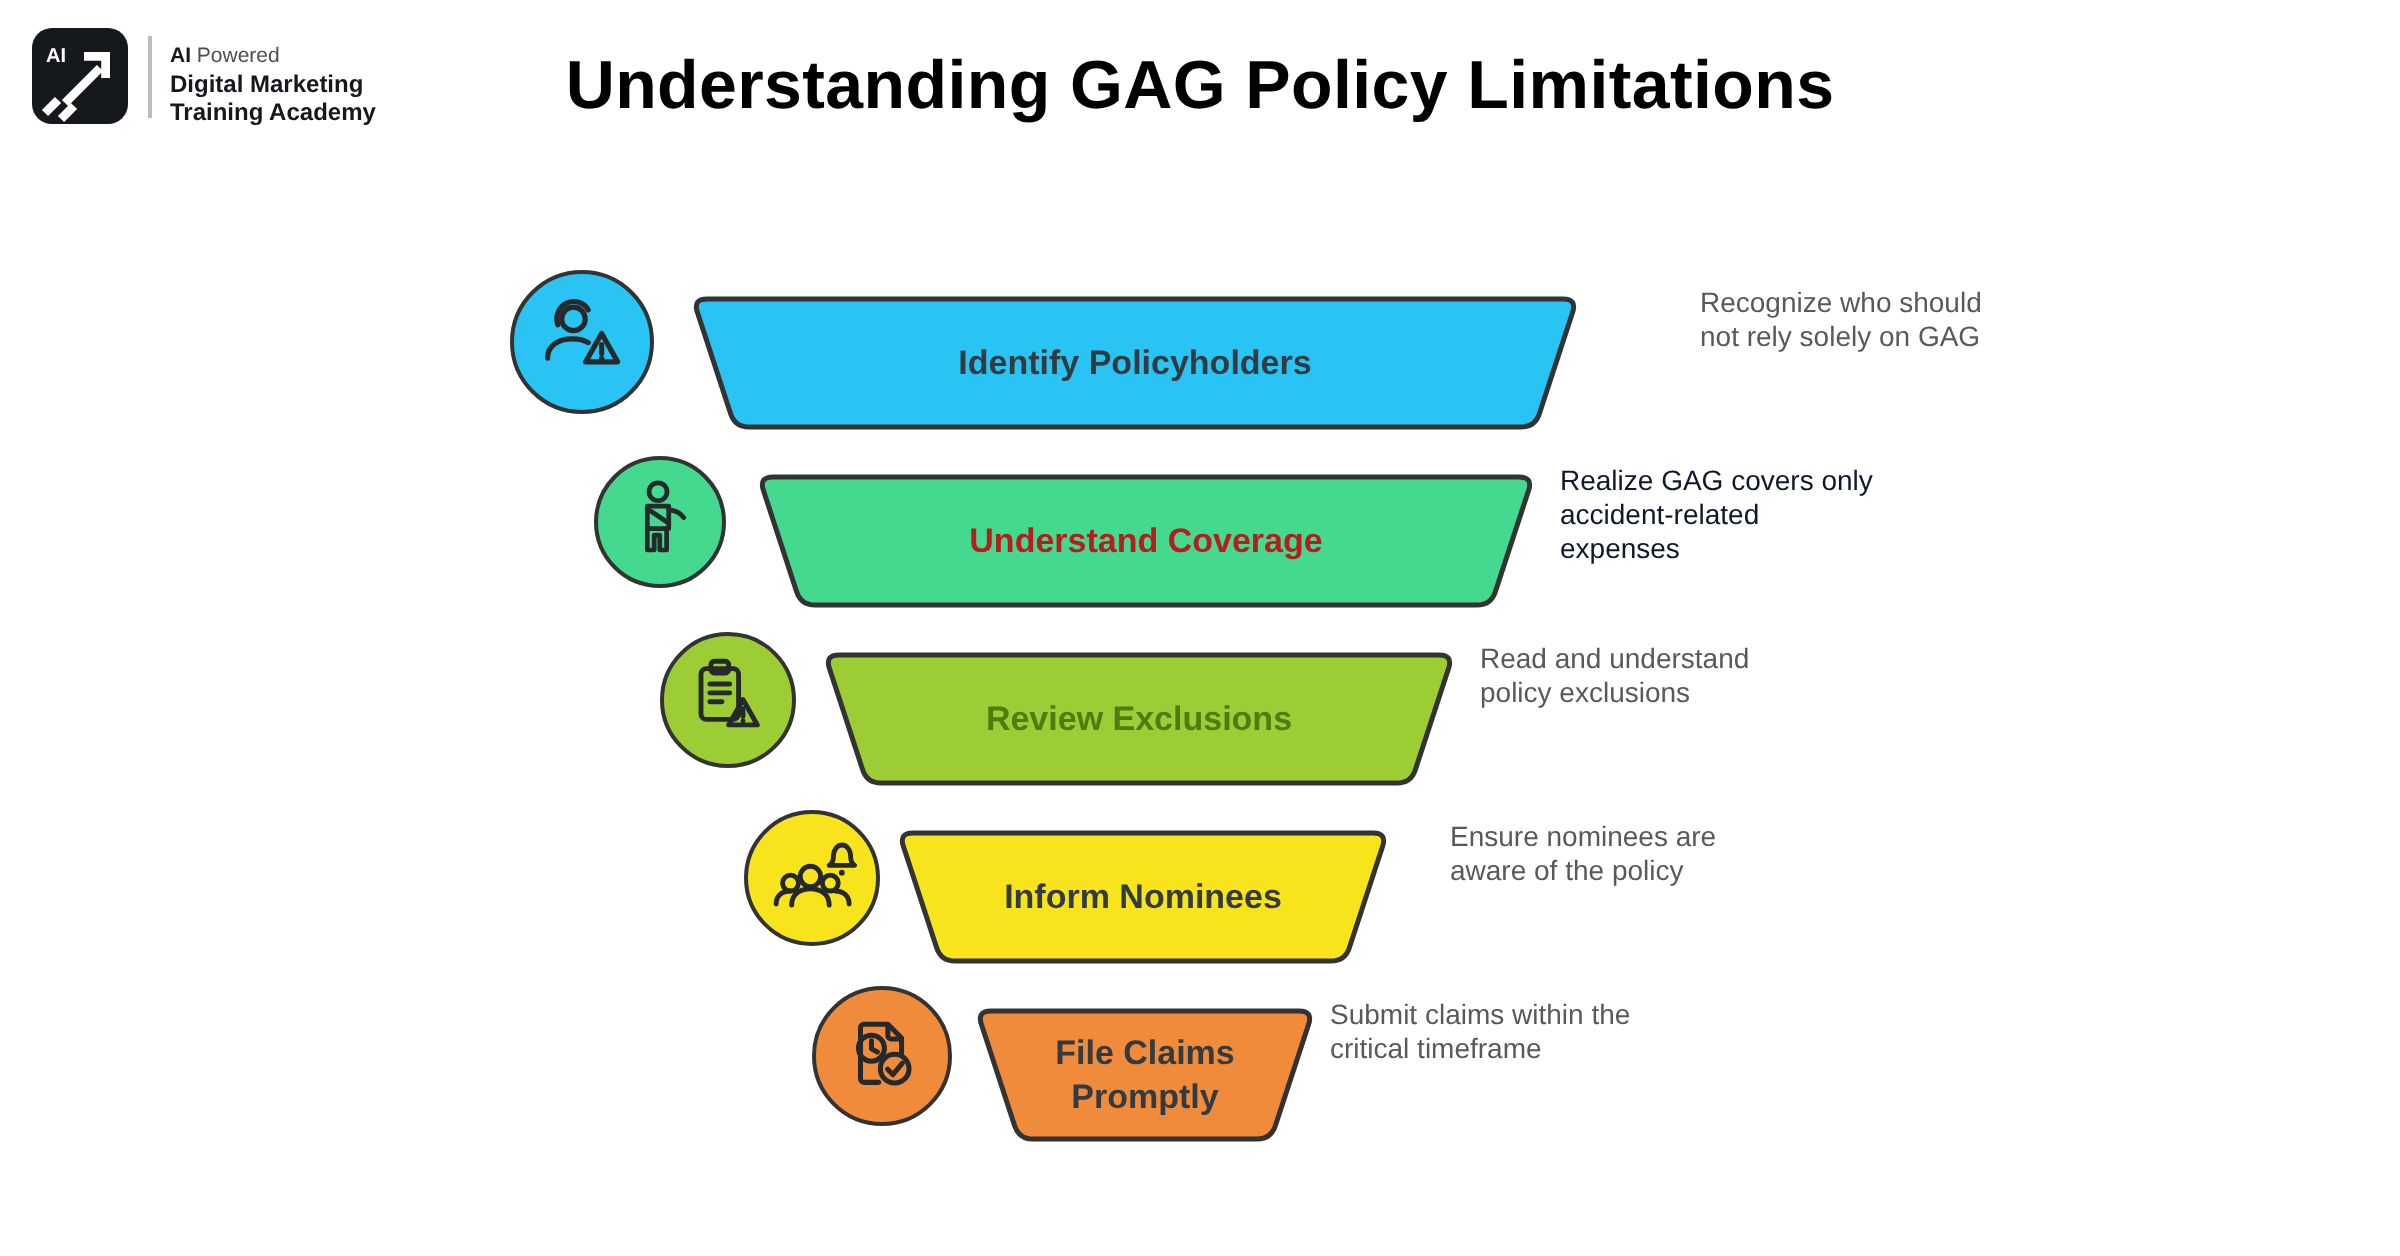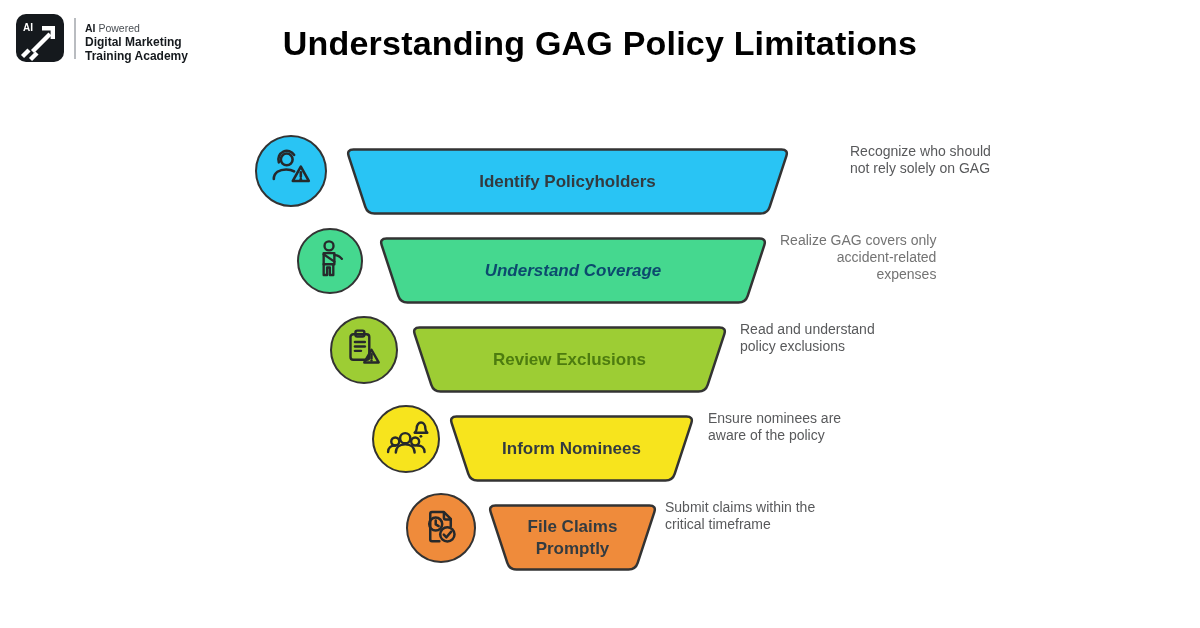--- a/index.html
+++ b/index.html
@@ -41,21 +41,21 @@
     text-align:center;font-weight:700;font-size:17px;color:#333b40;
     white-space:pre-line;line-height:1.25;
   }
   .desc{
     position:absolute;font-size:14px;line-height:17px;color:#58595b;
     white-space:pre-line;
   }
   .d1{left:818px;top:143px;margin-left:32px;}
   .d2{left:780px;top:232px;}
   .d3{left:740px;top:321px;}
-  .d4{left:708px;top:410px;}
+  .d4{left:725px;top:410px;}
   .d5{left:665px;top:499px;}
   .badge-ic{stroke:#26292b;stroke-width:2.2;fill:none;stroke-linecap:round;stroke-linejoin:round;}
 </style>
 </head>
 <body>
 
 <div class="canvas">
 
   <svg class="logo-mark" viewBox="0 0 48 48">
     <rect x="0" y="0" width="48" height="48" rx="10" fill="#15191d"></rect>
@@ -105,23 +105,23 @@
         <path d="M16.5 16.2l10 6.8"></path>
         <path d="M26.5 16.8c3.2.2 5.4 1.3 7 3.6"></path>
         <path d="M16.5 25.5v10h3.2v-7h2.6v7h3.2v-10"></path>
       </g>
     </svg>
   </div>
   <div class="funnel f2">
     <svg class="funnel-shape" width="390" height="67">
         <path d="M 8.5 1.5 L 381.5 1.5 Q 388.5 1.5 386.3176070747188 8.151102248476008 L 369.6823929252812 58.84889775152399 Q 367.5 65.5 360.5 65.5 L 29.5 65.5 Q 22.5 65.5 20.31760707471881 58.84889775152399 L 3.68239292528119 8.151102248476008 Q 1.5 1.5 8.5 1.5 Z" fill="#45D88F" stroke="#333333" stroke-width="2.5" stroke-linejoin="round"></path>
       </svg>
-    <div class="funnel-label" style="color: #0c4a6e; font-style: italic;">Understand Coverage</div>
+    <div class="funnel-label" style="color: #b91c1c;">Understand Coverage</div>
   </div>
-  <div class="desc d2" style="color: #737373; text-align: right;">Realize GAG covers only
+  <div class="desc d2" style="color: #0f172a;">Realize GAG covers only
 accident-related
 expenses</div>
 
   <div class="icon-badge b3" style="background: rgb(157, 205, 52); border-color: rgb(51, 51, 51);">
     <svg viewBox="0 0 44 44">
       <g class="badge-ic">
         <rect x="9.5" y="7.5" width="17" height="23" rx="2.5"></rect>
         <rect x="14" y="4.2" width="8" height="5.3" rx="1.5"></rect>
         <path d="M13.5 14.5h9"></path>
         <path d="M13.5 18.5h9"></path>

